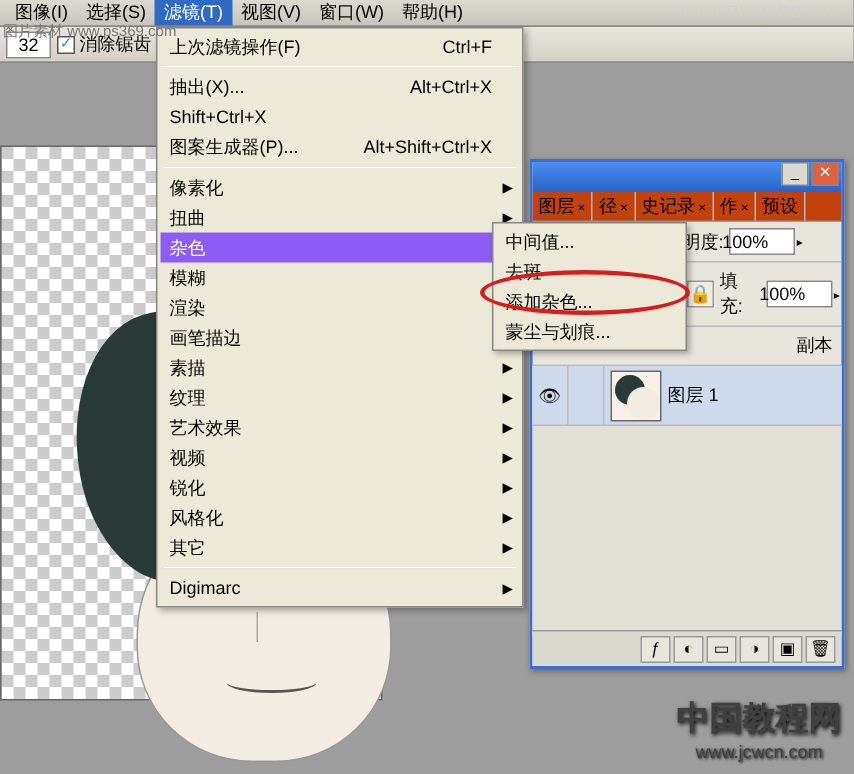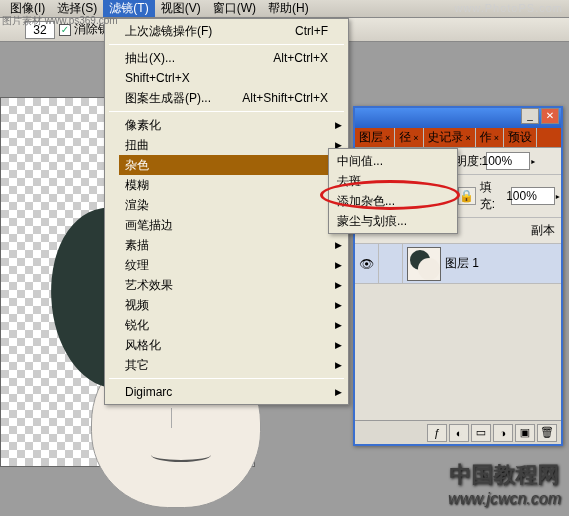--- a/index.html
+++ b/index.html
@@ -1,33 +1,33 @@
 <!DOCTYPE html>
 <html><head>
 <meta charset="utf-8">
 <style>
 *{box-sizing:border-box;margin:0;padding:0;font-family:"SimSun","宋体",sans-serif;font-size:12px;}
 body{width:569px;height:516px;background:#9d9d9d;position:relative;overflow:hidden;}
 .topbar{background:linear-gradient(#dcd9d0,#c9c5bc);height:18px;display:flex;align-items:center;padding:0 4px;border-bottom:1px solid #888;}
 .menu-item{padding:0 6px;cursor:pointer;}
 .menu-item.hl{background:#316ac5;color:#fff;}
 .toolbar{background:linear-gradient(#e8e5dc,#d4d0c7);height:24px;display:flex;align-items:center;padding:0 4px;border-bottom:1px solid #888;gap:4px;}
-.tool-input{width:30px;height:18px;border:1px solid #888;background:#fff;text-align:center;margin-left:21px;}
+.tool-input{width:30px;height:18px;border:1px solid #888;background:#fff;text-align:center;}
 .tool-check{display:inline-flex;align-items:center;gap:3px;}
 .chk{width:12px;height:12px;border:1px solid #555;background:#fff;display:inline-flex;align-items:center;justify-content:center;color:#2a6;font-size:10px;line-height:1;}
 .canvas-area{position:absolute;left:0;top:42px;width:300px;height:474px;}
 .checker{position:absolute;left:0;top:55px;width:255px;height:370px;background:repeating-conic-gradient(#fff 0 25%,#ccc 0 50%) 0 0/16px 16px;border:1px solid #666;}
 .draw{position:absolute;left:70px;top:210px;width:185px;height:215px;}
 .draw .hair{position:absolute;left:-20px;top:-100px;width:120px;height:180px;background:#2a3a36;border-radius:60% 40% 50% 50%;transform:rotate(-10deg);}
 .draw .face{position:absolute;left:20px;top:30px;width:170px;height:170px;background:#f2ece3;border-radius:50% 50% 45% 45%;border:1px solid #999;}
 .draw .mouth{position:absolute;left:80px;top:140px;width:60px;height:14px;border-bottom:2px solid #555;border-radius:0 0 50% 50%;}
 .draw .nose{position:absolute;left:100px;top:100px;width:12px;height:20px;border-left:1px solid #aaa;}
 .dropdown1{position:absolute;left:104px;top:18px;width:245px;background:#ece9d8;border:1px solid #888;box-shadow:2px 2px 4px rgba(0,0,0,.3);padding:2px;}
-.dm-row{display:flex;align-items:center;height:20px;padding:0 18px 0 6px;cursor:pointer;position:relative;margin-left:12px;}
-.dm-row.hl{background:#a16207;color:#fff;}
+.dm-row{display:flex;align-items:center;height:20px;padding:0 18px 0 6px;cursor:pointer;position:relative;}
+.dm-row.hl{background:#8b5cf6;color:#fff;}
 .dm-sep{height:1px;background:#b0aea0;margin:3px 2px;border-bottom:1px solid #fff;}
 .dm-label{flex:1;}
 .dm-short{color:inherit;}
 .dm-arrow{position:absolute;right:4px;font-size:9px;}
 .submenu{position:absolute;left:328px;top:148px;width:130px;background:#ece9d8;border:1px solid #888;box-shadow:2px 2px 4px rgba(0,0,0,.3);padding:2px;z-index:50;}
 .sm-row{height:20px;display:flex;align-items:center;padding:0 6px;cursor:pointer;}
 .circle{position:absolute;left:320px;top:180px;width:140px;height:30px;border:3px solid #d81c1c;border-radius:50%/50%;z-index:60;pointer-events:none;}
 .panel{position:absolute;right:6px;top:106px;width:210px;height:340px;background:#e8e5dc;border:2px solid #3a6fcf;box-shadow:1px 1px 4px rgba(0,0,0,.4);}
 .panel-title{height:20px;background:linear-gradient(#4b8ef0,#2a62c8);display:flex;justify-content:flex-end;padding:0 2px;gap:2px;}
 .winbtn{width:18px;height:16px;background:#dcd9d0;border:1px solid #888;text-align:center;font-size:10px;line-height:14px;cursor:pointer;}
@@ -45,21 +45,21 @@
 .layer-row{display:flex;align-items:center;height:40px;border-bottom:1px solid #bbb;background:#cfd9ec;}
 .eye{width:24px;height:40px;border-right:1px solid #bbb;display:flex;align-items:center;justify-content:center;}
 .link{width:24px;height:40px;border-right:1px solid #bbb;}
 .thumb{width:34px;height:34px;border:1px solid #666;margin:0 4px;background:#f5f0e8;position:relative;overflow:hidden;}
 .thumb .th-hair{position:absolute;left:2px;top:2px;width:20px;height:20px;background:#2a3a36;border-radius:50%;}
 .thumb .th-face{position:absolute;left:10px;top:10px;width:22px;height:22px;background:#f2ece3;border-radius:50%;}
 .panel-foot{position:absolute;bottom:0;left:0;right:0;height:24px;background:#dcd9d0;border-top:1px solid #999;display:flex;align-items:center;justify-content:flex-end;gap:2px;padding:0 4px;}
 .fbtn{width:20px;height:18px;border:1px solid #999;background:#e8e5dc;display:flex;align-items:center;justify-content:center;cursor:pointer;font-size:11px;}
 .watermark{position:absolute;right:8px;bottom:8px;text-align:center;color:#404040;}
 .watermark .cn{font-size:22px;font-weight:bold;font-family:"KaiTi","楷体";text-shadow:1px 1px 3px #000;}
-.watermark .en{font-size:16px;text-shadow:1px 1px 2px #000;font-style:italic;}
+.watermark .en{font-size:12px;text-shadow:1px 1px 2px #000;}
 .wm-top{position:absolute;top:2px;right:6px;color:#cfcfcf;font-size:11px;letter-spacing:1px;z-index:200;}
 .hdr-watermark{position:absolute;left:2px;top:14px;font-size:10px;color:#777;z-index:200;}
 </style>
 </head>
 <body>
 
 <div class="hdr-watermark">图片素材 www.ps369.com</div>
 <div class="wm-top">www.PhotoPS.com</div>
 
 <div class="topbar">

